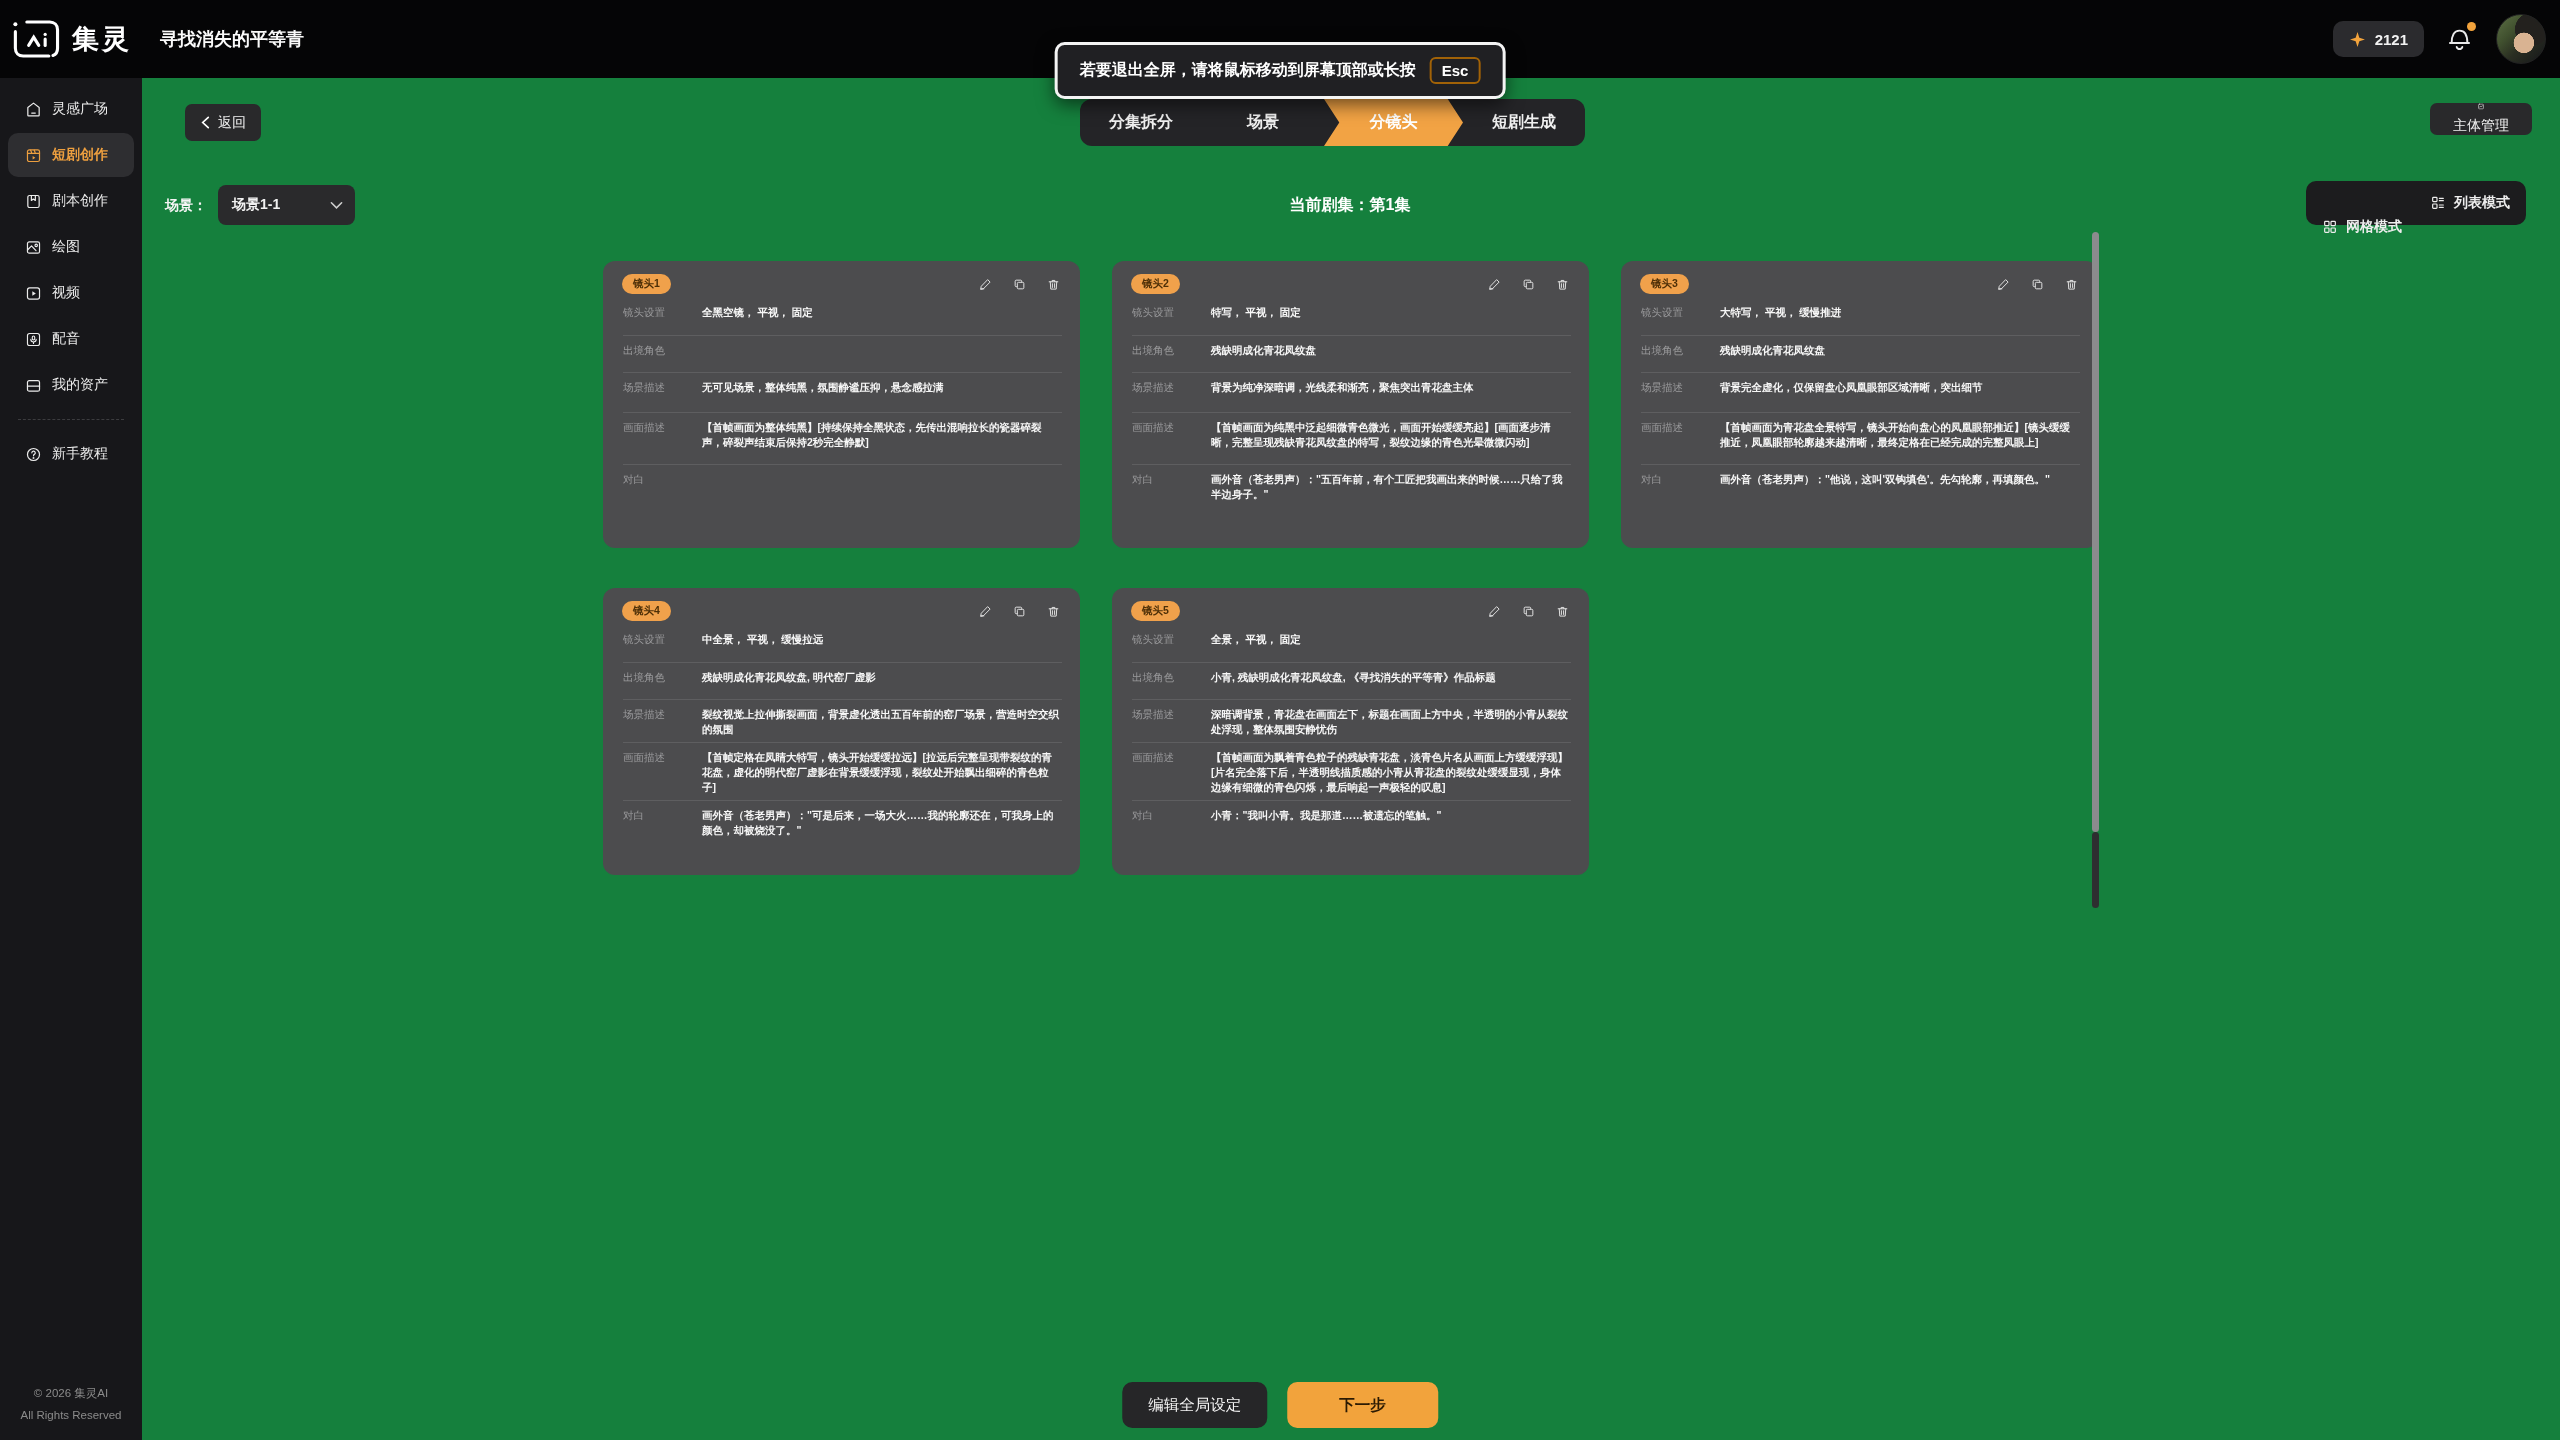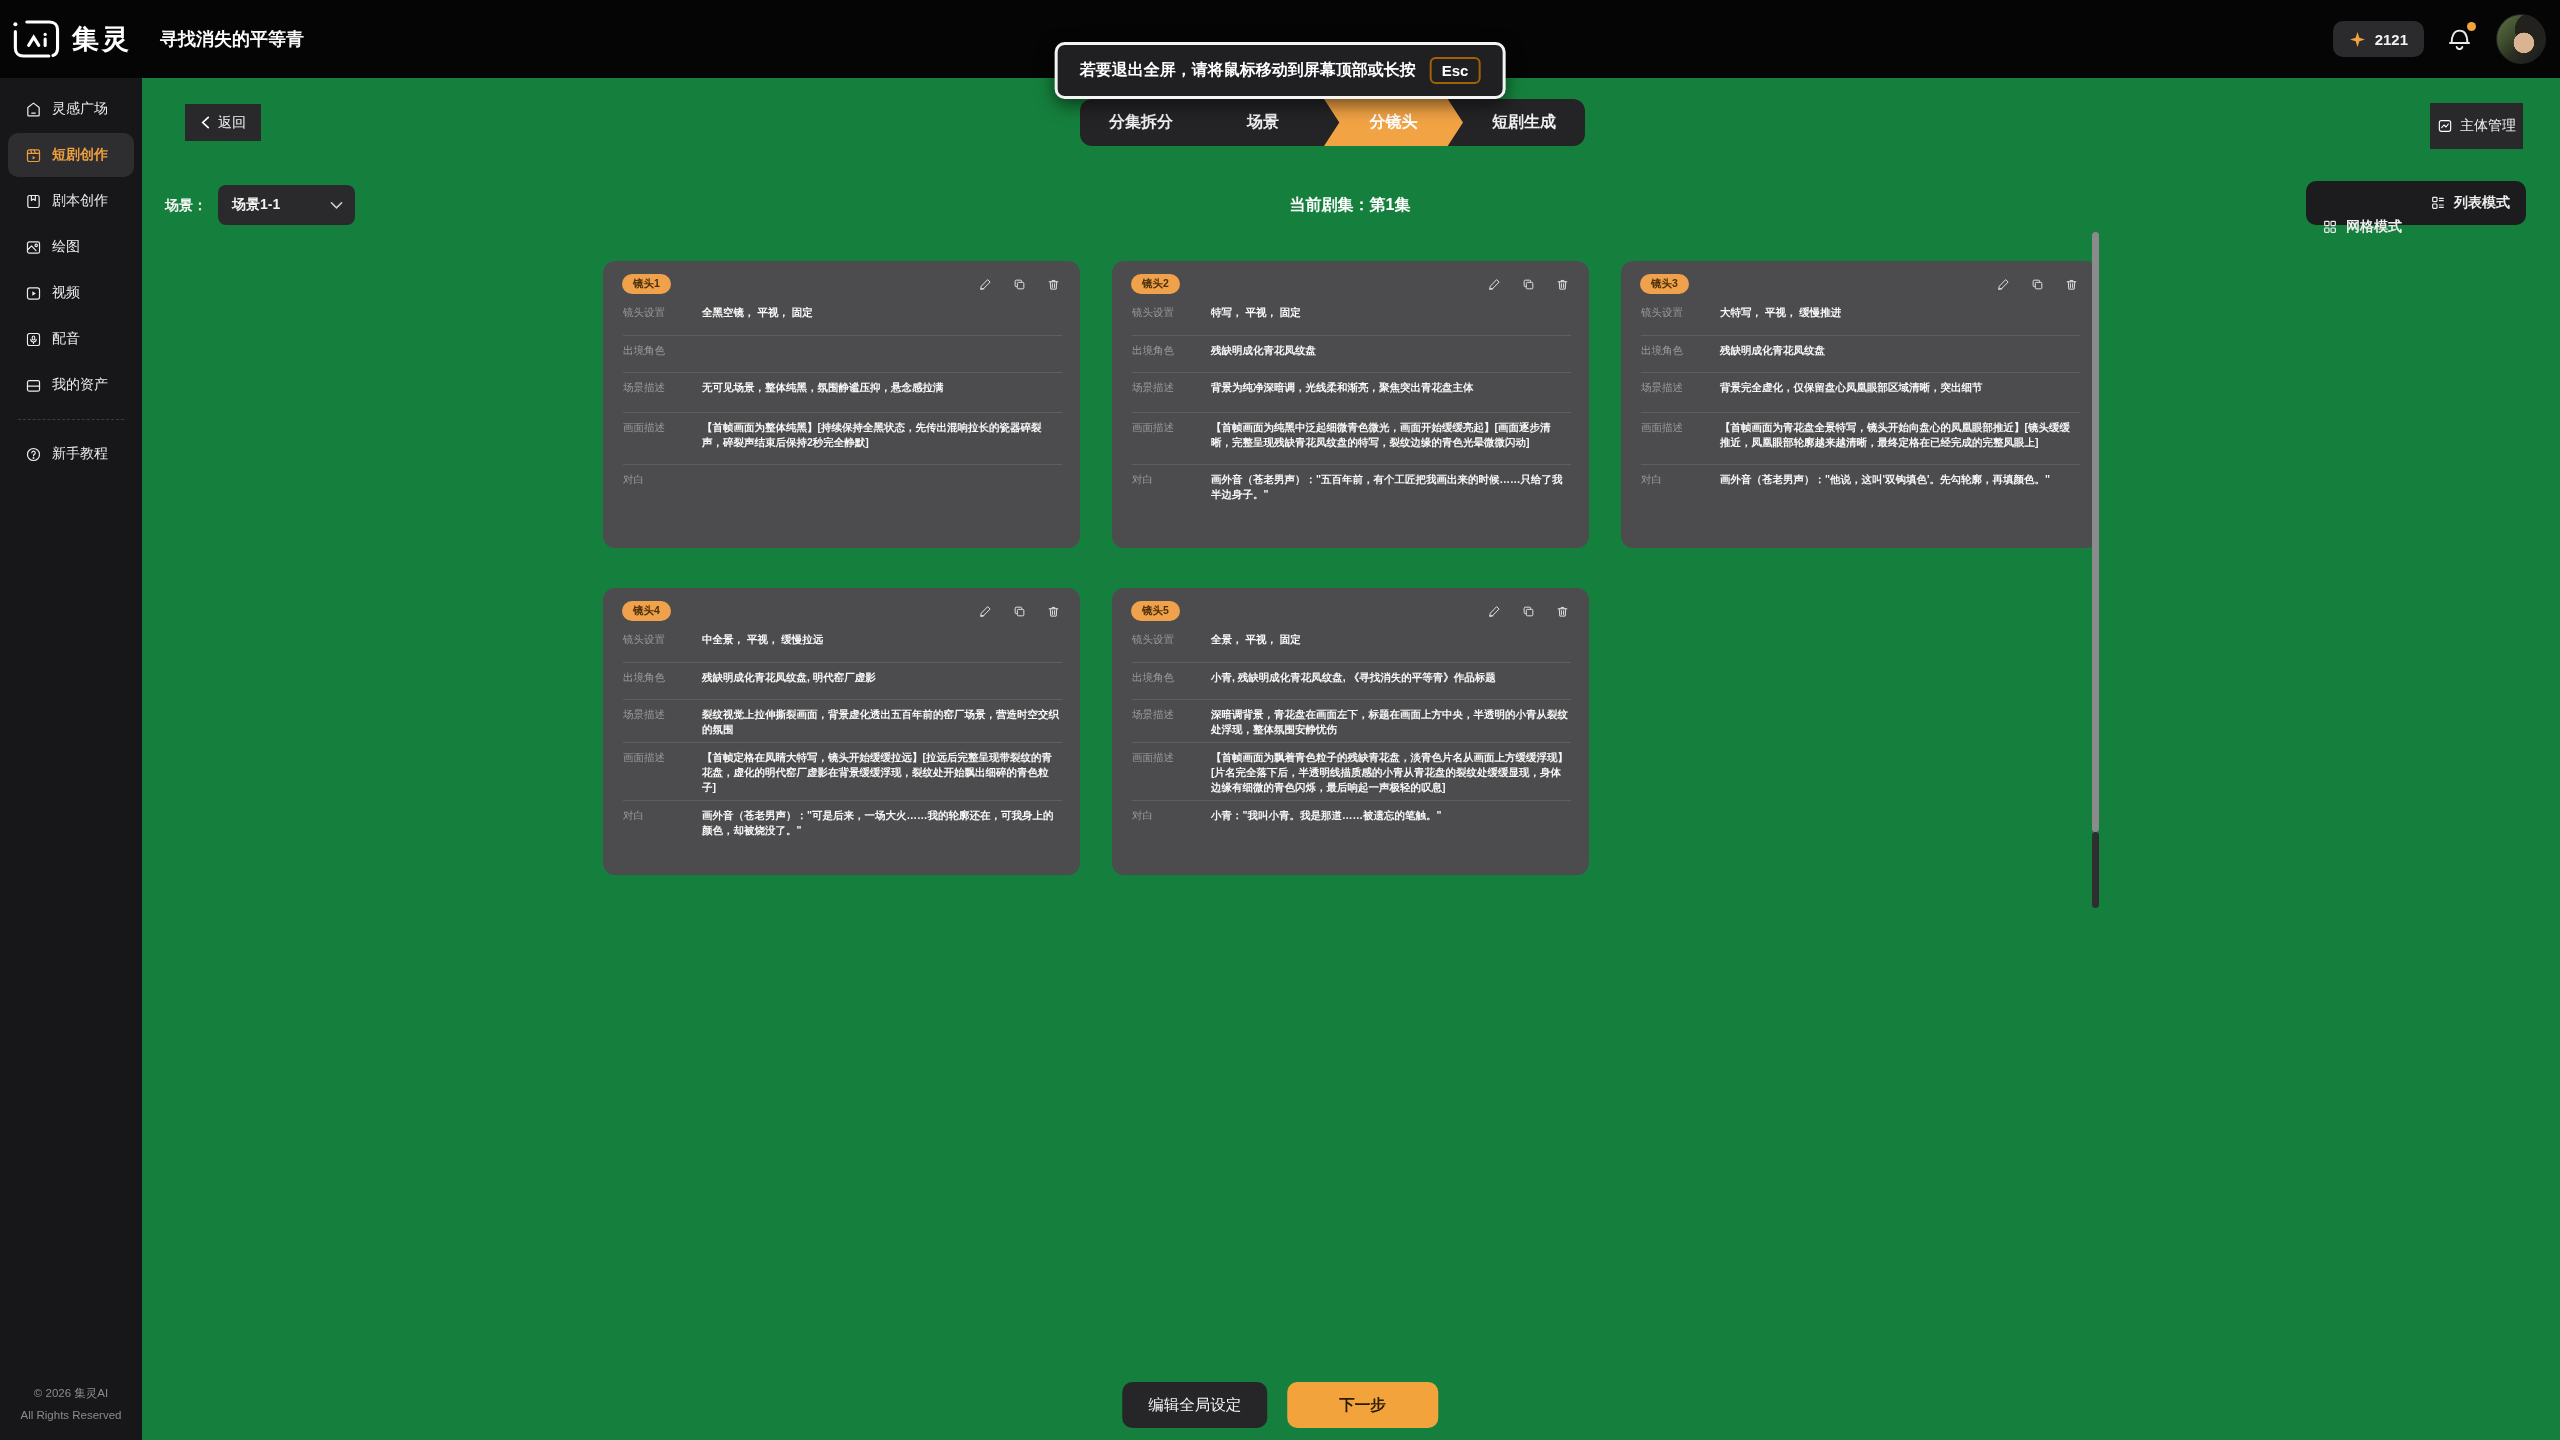--- a/index.html
+++ b/index.html
@@ -38,25 +38,25 @@
   .nav-list { padding-top:7px; }
   .nav-item { width:126px; height:44px; margin:2px 8px; border-radius:10px; display:flex; align-items:center;
               gap:10px; padding-left:17px; font-size:14px; color:#ececec; cursor:pointer; }
   .nav-item svg { flex:none; }
   .nav-item.selected { background:#2e2e31; color:#ED9F3F; font-weight:700; }
   .nav-divider { border-top:1px dashed #3c3c3f; margin:12px 18px; }
   .side-footer { position:absolute; bottom:14px; width:100%; text-align:center; color:#8b8b8b;
                  font-size:11.5px; line-height:1.85; }
 
   
-  .btn-dark { position:absolute; background:#29292b; border:none; color:#f2f2f2; border-radius:0;
+  .btn-dark { position:absolute; background:#29292b; border:none; color:#f2f2f2; border-radius:7px;
               display:flex; align-items:center; gap:7px; font-size:14px; cursor:pointer;
               font-family:inherit; }
   .back-btn { left:185px; top:104px; height:37px; padding:0 15px; }
-  .subject-btn { left:2430px; top:103px; height:46px; padding:0 7px; }
+  .subject-btn { left:2430px; top:103px; height:32px; padding:0 23px;flex-direction:column; }
 
   .stepper { position:absolute; left:1080px; top:99px; width:505px; height:47px; background:#242427;
              border-radius:12px; display:flex; align-items:stretch; overflow:hidden; }
   .step { flex:0 0 122px; display:flex; align-items:center; justify-content:center;
           font-size:16px; font-weight:700; color:#f0f0f0; cursor:pointer; }
   .step.active { flex:0 0 139px; background:#F2A344; color:#fff;
           clip-path:polygon(0 0, 89% 0, 100% 50%, 89% 100%, 0 100%, 11% 50%); }
 
   .scene-label { position:absolute; left:165px; top:197px; font-size:14px; font-weight:700; color:#f4f4f4; }
   .scene-select { position:absolute; left:218px; top:185px; width:137px; height:40px; background:#2a2a2c;

